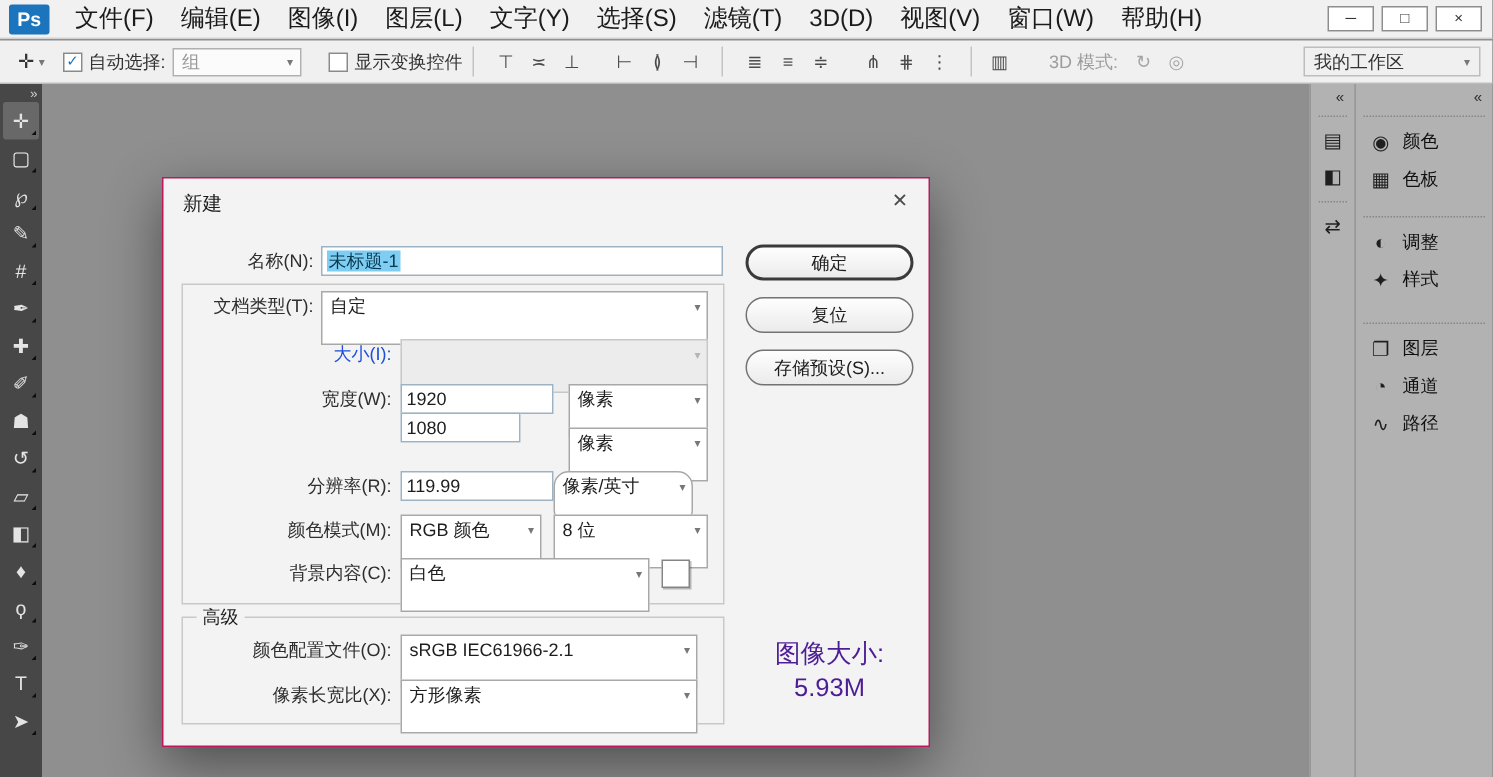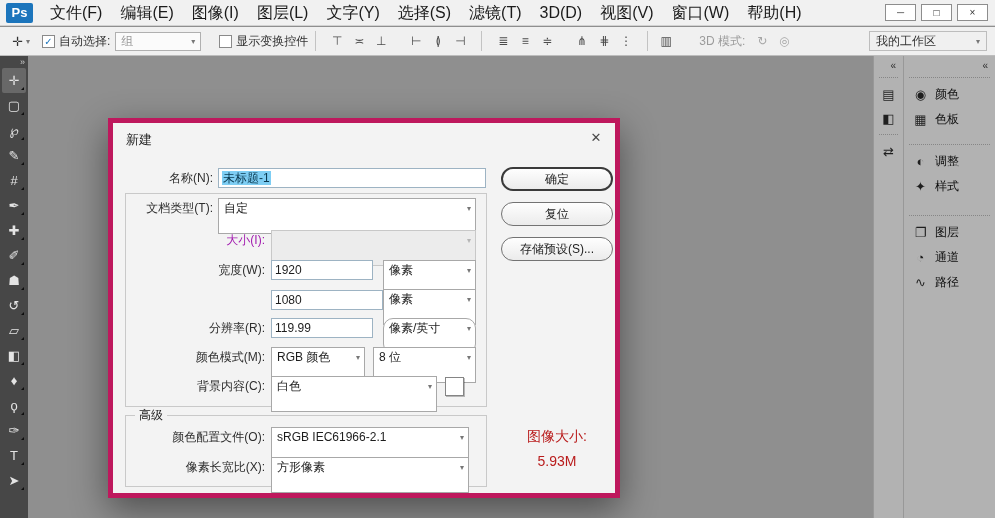--- a/index.html
+++ b/index.html
@@ -61,21 +61,21 @@
     border-left:1px solid #989898;z-index:4;}
   .panel-collapse{text-align:right;padding:4px 7px 2px 0;color:#2e2e2e;font-size:10px;}
   .dotted-sep{height:0;border-top:1px dotted #868686;margin:4px 5px;}
   .mini-icon{width:100%;height:24px;display:flex;align-items:center;justify-content:center;
     color:#1f1f1f;font-size:13px;}
   .panel-tab{display:flex;align-items:center;gap:7px;height:25px;padding-left:9px;color:#101010;font-size:12px;}
   .panel-tab .glyph{font-size:13px;width:15px;text-align:center;color:#1f1f1f;}
 
   
   .dialog{position:absolute;left:108px;top:118px;width:512px;height:380px;background:#f3f3f3;
-    border:5px solid #be185d;box-shadow:0 12px 34px rgba(0,0,0,.45);z-index:10;}
+    border:1px solid #be185d;box-shadow:0 12px 34px rgba(0,0,0,.45);z-index:10;}
   .dlg-title-text{position:absolute;left:13px;top:8px;font-size:13px;color:#1d1d1d;}
   .dlg-close{position:absolute;right:10px;top:6px;width:18px;height:18px;text-align:center;
     line-height:18px;color:#4a4a4a;font-size:13px;cursor:default;}
   .row-label{position:absolute;font-size:12px;color:#2e2e2e;text-align:right;height:20px;line-height:20px;white-space:nowrap;}
   .textbox{position:absolute;height:20px;background:#fff;border:1px solid #9db3c3;font-size:12px;
     line-height:18px;padding:0 3px;color:#1d1d1d;}
   .selection{background:#7ecef4;color:#09384f;padding:0 1px;}
   .dropdown{position:absolute;height:36px;background:#fff;border:1px solid #a8a8a8;font-size:12px;
     line-height:18px;padding:0 16px 0 5px;color:#1d1d1d;white-space:nowrap;overflow:hidden;}
   .dropdown .dd-chev{position:absolute;right:4px;top:5px;font-size:8px;color:#777;line-height:10px;}
@@ -83,21 +83,21 @@
   .dropdown.disabled .dd-chev{color:#b5b5b5;}
   .groupbox{position:absolute;border:1px solid #c9c9c9;}
   .grouplabel{position:absolute;font-size:12px;color:#1d1d1d;background:#f3f3f3;padding:0 4px;line-height:14px;}
   .btn{position:absolute;left:388px;width:112px;height:24px;border:1px solid #737373;border-radius:12px;
     background:linear-gradient(#fefefe,#ebebeb);font-size:12px;color:#1d1d1d;text-align:center;
     line-height:22px;cursor:default;}
   .btn.default{border:2px solid #3a3a3a;line-height:20px;}
   .btn.disabled{border-color:#bfbfbf;color:#a9a9a9;background:#f1f1f1;}
   .swatch{position:absolute;width:19px;height:19px;background:#ffffff;border:1px solid #858585;
     box-shadow:1px 1px 0 rgba(0,0,0,.25);}
-  .img-size{position:absolute;left:388px;width:112px;text-align:center;font-size:14px;color:#b91c1c;}
+  .img-size{position:absolute;left:388px;width:112px;text-align:center;font-size:17px;color:#4c1d95;}
 </style>
 </head>
 <body>
 
 <div class="menubar">
   <div class="ps-logo">Ps</div>
   <div class="menu-item">文件(F)</div>
   <div class="menu-item">编辑(E)</div>
   <div class="menu-item">图像(I)</div>
   <div class="menu-item">图层(L)</div>
@@ -274,42 +274,42 @@
   </div>
 
   <div class="groupbox" style="left:12px;top:70px;width:362px;height:214px;"></div>
 
   <div class="row-label" style="left:0;top:75px;width:100px;">文档类型(T):</div>
   <div class="dropdown" style="left:105px;top:75px;width:258px;">
     <span>自定</span>
     <span class="dd-chev">▾</span>
   </div>
 
-  <div class="row-label" style="left:0;top:107px;width:152px;color:#a21caf;">大小(I):</div>
+  <div class="row-label" style="left:0;top:107px;width:152px;color:#1d4ed8;">大小(I):</div>
   <div class="dropdown disabled" style="left:158px;top:107px;width:205px;">
     <span></span>
     <span class="dd-chev">▾</span>
   </div>
 
   <div class="row-label" style="left:0;top:137px;width:152px;">宽度(W):</div>
   <div class="textbox" style="left:158px;top:137px;width:102px;">1920</div>
   <div class="dropdown" style="left:270px;top:137px;width:93px;">
     <span>像素</span>
     <span class="dd-chev">▾</span>
   </div>
 
-  <div class="textbox" style="left:158px;top:167px;width:112px;">1080</div>
+  <div class="textbox" style="left:158px;top:156px;width:80px;">1080</div>
   <div class="dropdown" style="left:270px;top:166px;width:93px;">
     <span>像素</span>
     <span class="dd-chev">▾</span>
   </div>
 
   <div class="row-label" style="left:0;top:195px;width:152px;">分辨率(R):</div>
   <div class="textbox" style="left:158px;top:195px;width:102px;">119.99</div>
-  <div class="dropdown" style="left:270px;top:195px;width:93px;border-radius:10px;">
+  <div class="dropdown" style="left:260px;top:195px;width:93px;border-radius:10px;">
     <span>像素/英寸</span>
     <span class="dd-chev">▾</span>
   </div>
 
   <div class="row-label" style="left:0;top:224px;width:152px;">颜色模式(M):</div>
   <div class="dropdown" style="left:158px;top:224px;width:94px;">
     <span>RGB 颜色</span>
     <span class="dd-chev">▾</span>
   </div>
   <div class="dropdown" style="left:260px;top:224px;width:103px;">

